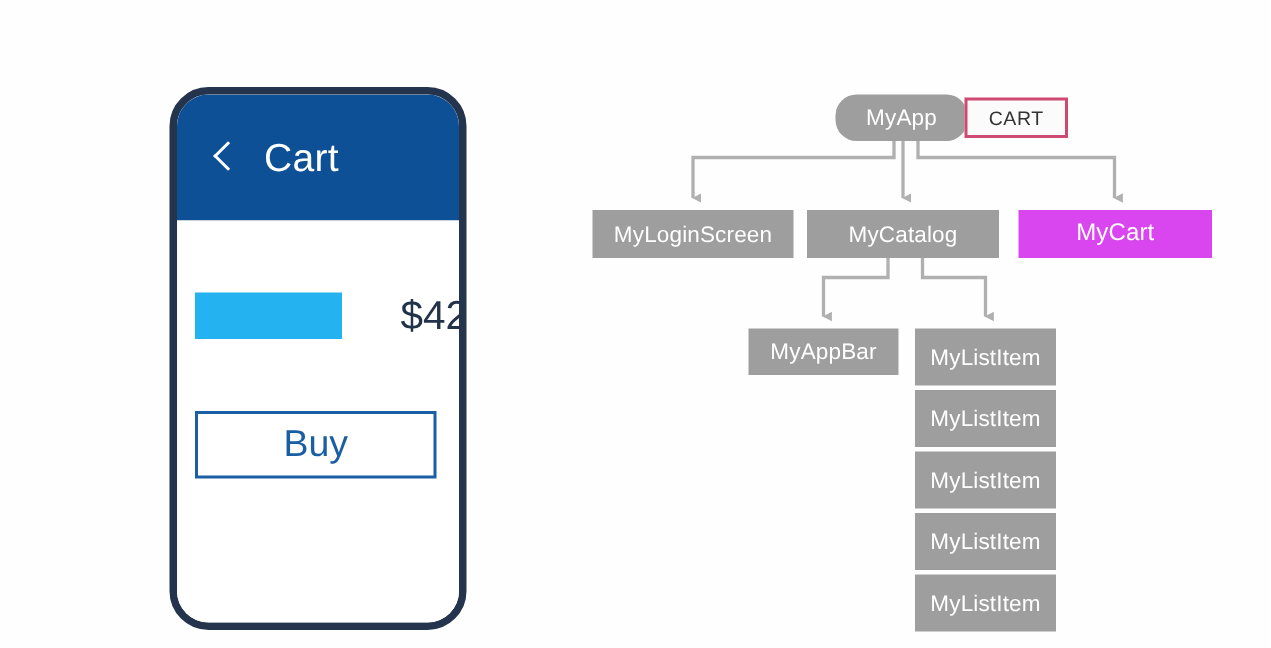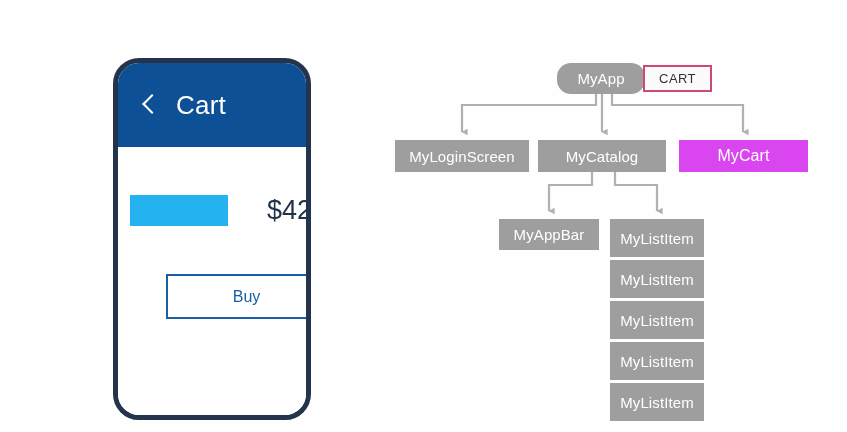--- a/index.html
+++ b/index.html
@@ -104,24 +104,23 @@
     top: 127px;
     width: 161px;
     height: 45px;
     border: 2px solid #1a5fa4;
     background: #ffffff;
     box-sizing: border-box;
     display: flex;
     align-items: center;
     justify-content: center;
     color: #1a5fa4;
-    font-size: 16px;
+    font-size: 25px;
     font-weight: 400;
     cursor: pointer;
-    margin-left: 36px;
   }
 
   
   #tree {
     position: absolute;
     left: 0;
     top: 0;
     width: 847px;
     height: 432px;
   }

